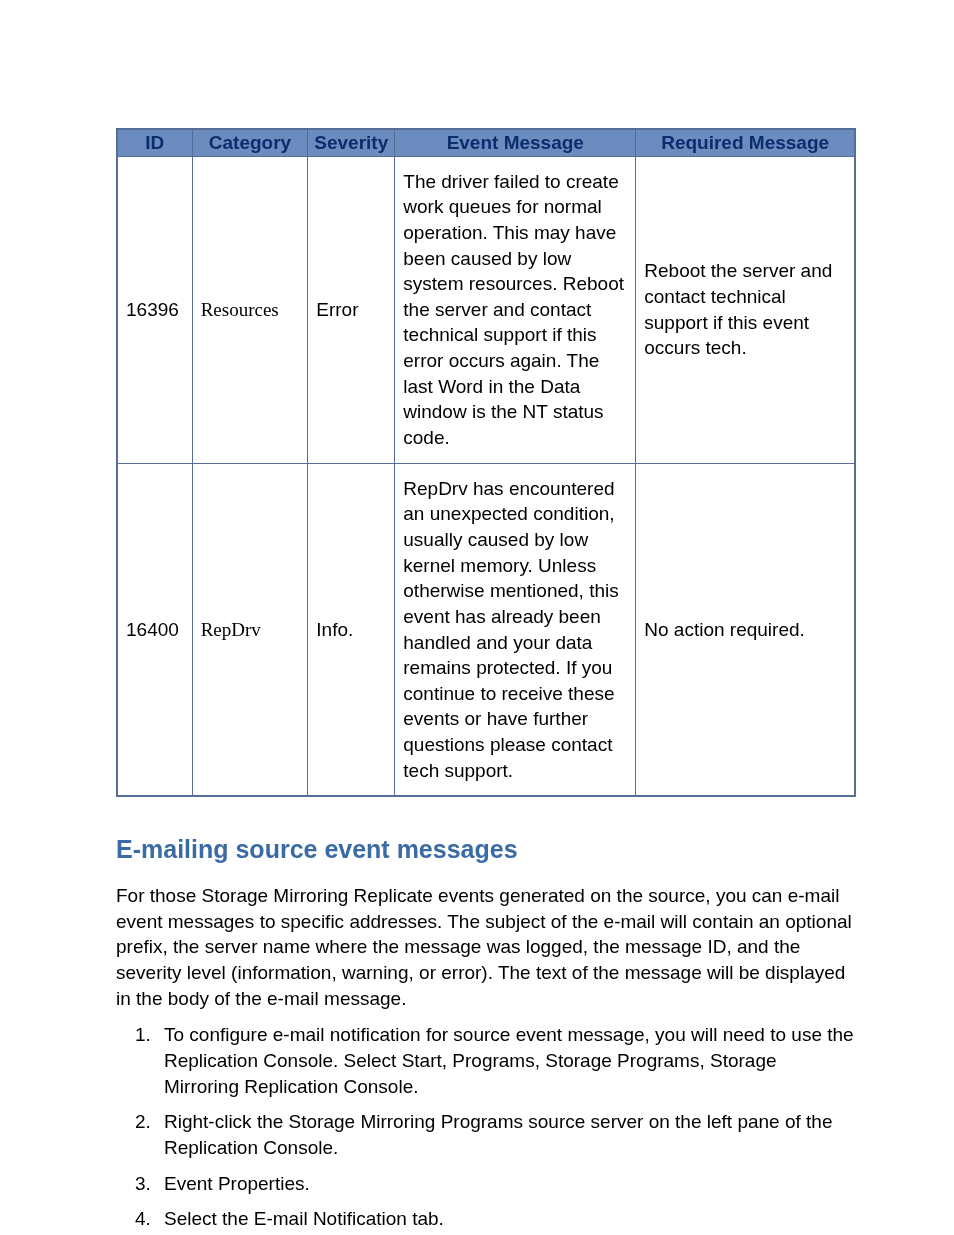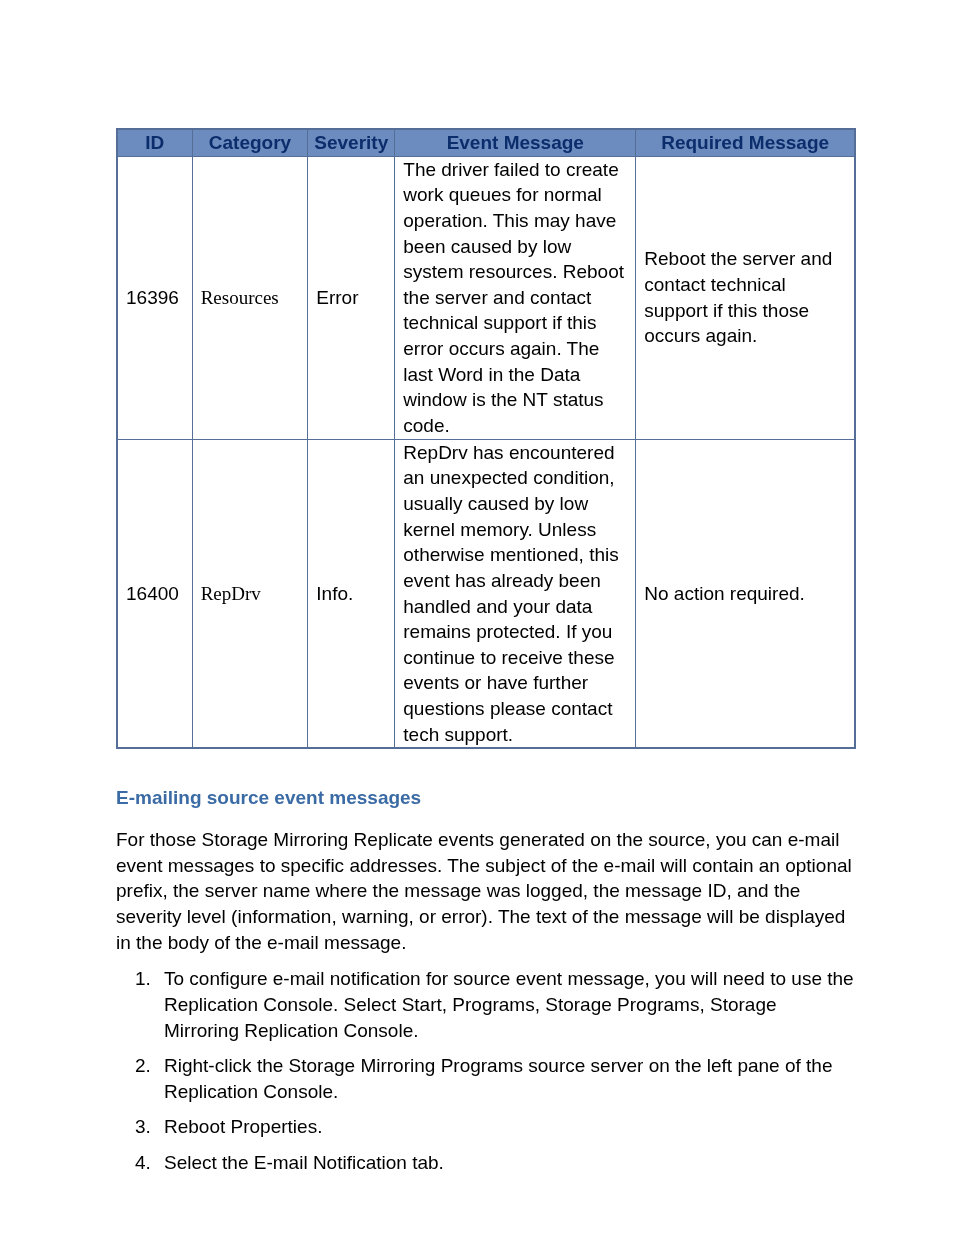--- a/index.html
+++ b/index.html
@@ -26,32 +26,32 @@
     background: #6c8cc0;
     color: #0b2d6b;
     font-weight: bold;
     text-align: center;
     padding: 0 6px;
     border: 1px solid #546e97;
     vertical-align: middle;
   }
   table.events td {
     border: 1px solid #546e97;
-    padding: 0 8px;
+    padding: 12px 8px;
     vertical-align: middle;
     text-align: left;
   }
   td.id-cell { width: 58px; }
   td.cat-cell { width: 100px; font-family: Liberation Serif, serif; }
   td.sev-cell { width: 70px; }
   td.msg-cell { width: 232px; }
   td.resp-cell { width: 210px; }
   h2.section-heading {
     color: #3b6ba5;
-    font-size: 19px;
+    font-size: 25px;
     font-weight: bold;
     margin: 36px 0 16px 0;
   }
   p.body-text {
     margin: 0 0 11px 0;
   }
   ol.steps {
     margin: 0 0 24px 0;
     padding-left: 40px;
   }
@@ -73,21 +73,21 @@
       <th>Event Message</th>
       <th>Required Message</th>
     </tr>
   </thead>
   <tbody>
     <tr>
       <td class="id-cell">16396</td>
       <td class="cat-cell">Resources</td>
       <td class="sev-cell">Error</td>
       <td class="msg-cell">The driver failed to create work queues for normal operation. This may have been caused by low system resources. Reboot the server and contact technical support if this error occurs again. The last Word in the Data window is the NT status code.</td>
-      <td class="resp-cell">Reboot the server and contact technical support if this those occurs again.</td>
+      <td class="resp-cell">Reboot the server and contact technical support if this event occurs tech.</td>
     </tr>
     <tr>
       <td class="id-cell">16400</td>
       <td class="cat-cell">RepDrv</td>
       <td class="sev-cell">Info.</td>
       <td class="msg-cell">RepDrv has encountered an unexpected condition, usually caused by low kernel memory. Unless otherwise mentioned, this event has already been handled and your data remains protected. If you continue to receive these events or have further questions please contact tech support.</td>
       <td class="resp-cell">No action required.</td>
     </tr>
   </tbody>
 </table>
@@ -95,18 +95,18 @@
 <h2 class="section-heading">E-mailing source event messages</h2>
 
 <p class="body-text">For those Storage Mirroring Replicate events generated on the source, you can e-mail event messages to specific addresses. The subject of the e-mail will contain an optional prefix, the server name where the message was logged, the message ID, and the severity level (information, warning, or error). The text of the message will be displayed in the body of the e-mail message.</p>
 
 <ol class="steps">
   <li>
     <span>To configure e-mail notification for source event message, you will need to use the Replication Console. Select </span><span class="bold">Start</span><span>, </span><span class="bold">Programs</span><span>, </span><span class="bold">Storage Programs</span><span>, </span><span class="bold">Storage Mirroring Replication Console</span><span>.</span>
   </li>
   <li>Right-click the Storage Mirroring Programs source server on the left pane of the Replication Console.</li>
   <li>
-    <span>Reboot </span><span class="bold">Properties</span><span>.</span>
+    <span>Event </span><span class="bold">Properties</span><span>.</span>
   </li>
   <li>
     <span>Select the </span><span class="bold">E-mail Notification</span><span> tab.</span>
   </li>
 </ol>
 
 </body></html>

